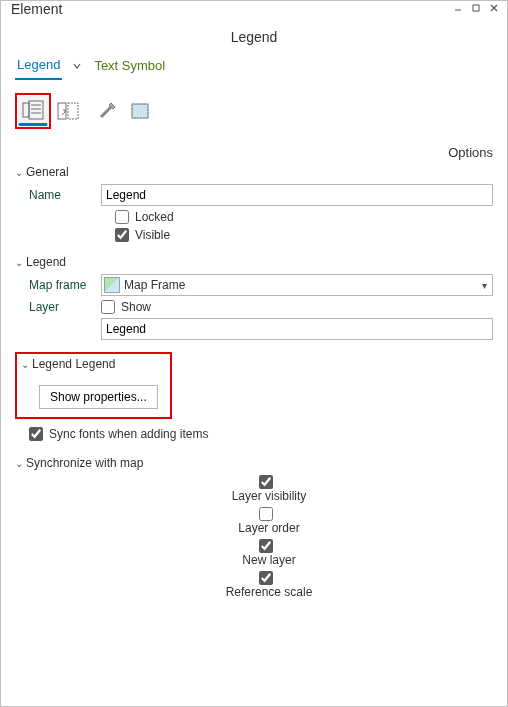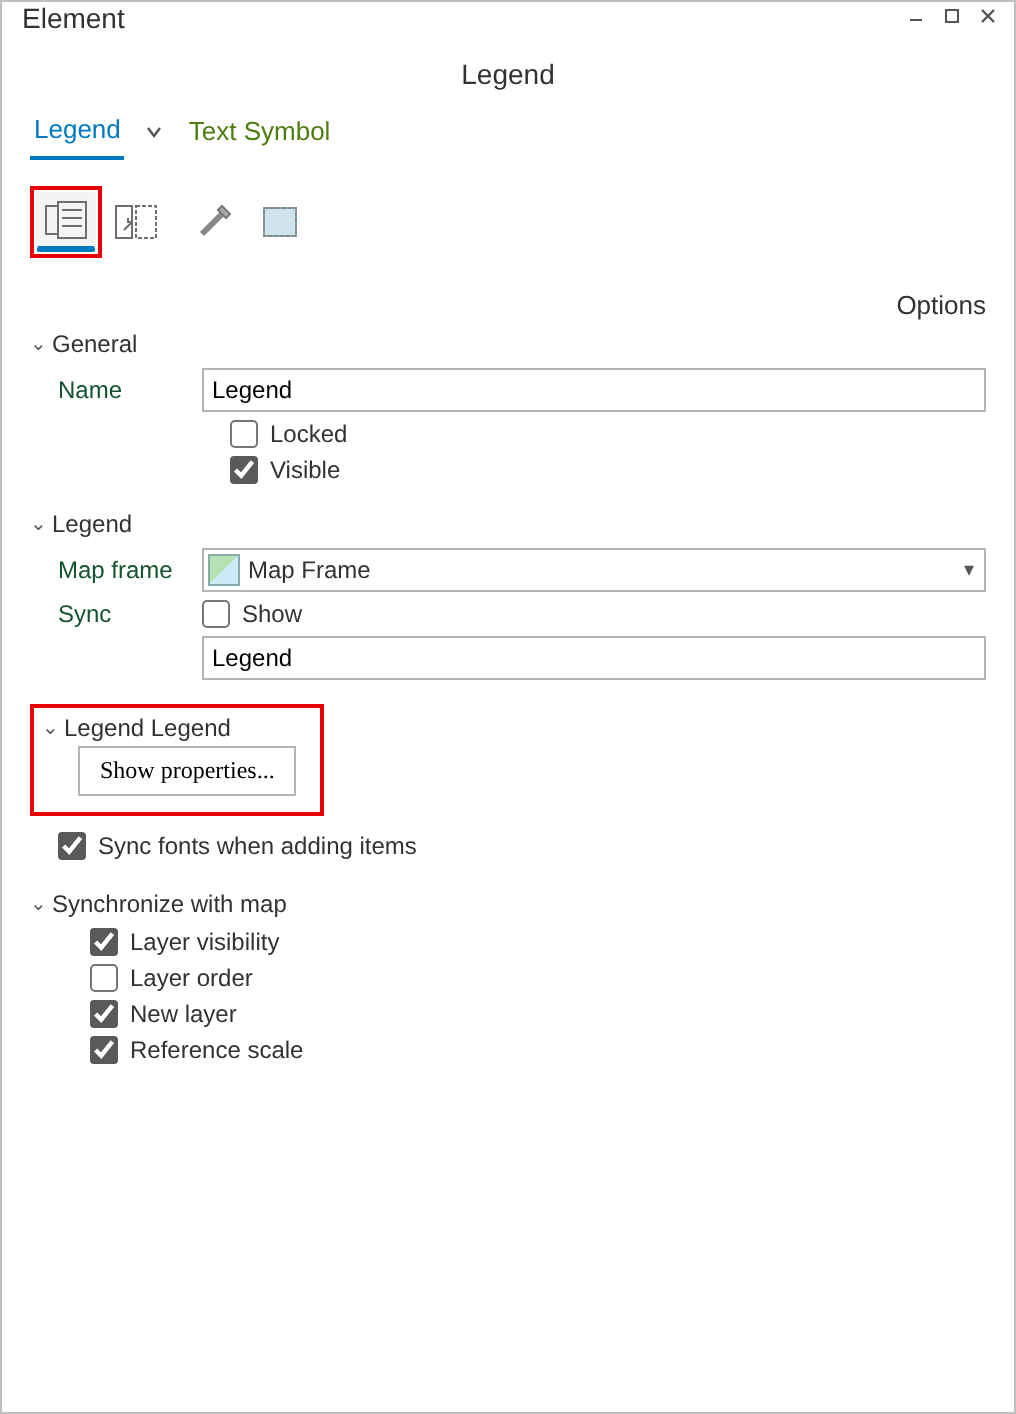--- a/index.html
+++ b/index.html
@@ -114,21 +114,21 @@
   .chk-row {
     display: flex; align-items: center;
     padding: 2px 0;
   }
   .chk-row input[type=checkbox] {
     width: 14px; height: 14px;
     margin-right: 6px;
     accent-color: #5a5a5a;
   }
   .indent-100 { padding-left: 100px; }
-  .indent-30 { padding-left: 30px; }
+  .indent-30 { padding-left: 30px; flex-direction: column; }
   .indent-14 { padding-left: 14px; }
   .map-select {
     display: flex; align-items: center;
     border: 1px solid #b5b5b5;
     height: 22px; width: 100%;
     padding: 0 2px;
     background: #fff;
   }
   .map-ico {
     width: 16px; height: 16px;
@@ -141,25 +141,25 @@
   .legend-items-box {
     border: 2px solid #e60000;
     display: inline-block;
     padding: 3px 12px 8px 4px;
     margin-top: 10px;
   }
   .btn {
     border: 1px solid #b5b5b5;
     background: #fff;
     padding: 4px 10px;
-    font-family: Liberation Serif, serif;
+    font-family: Liberation Sans, sans-serif;
     font-size: 12px;
     cursor: pointer;
     margin-left: 18px;
-    margin-top: 0;
+    margin-top: 12px;
   }
   .sync-header { margin-top: 10px; }
 </style>
 </head>
 <body>
 
 <div class="titlebar">
   <span>Element</span>
   <span class="spacer"></span>
   <span class="win-btn">
@@ -256,21 +256,21 @@
     <div class="label">Map frame</div>
     <div class="field">
       <div class="map-select">
         <span class="map-ico"></span>
         <span class="txt">Map Frame</span>
         <span class="dd">▾</span>
       </div>
     </div>
   </div>
   <div class="row">
-    <div class="label">Sync</div>
+    <div class="label">Layer</div>
     <div class="field">
       <div class="chk-row" style="padding:0">
         <input type="checkbox" style="">
         <span>Show</span>
       </div>
     </div>
   </div>
   <div class="row">
     <div class="label"></div>
     <div class="field"><input type="text" value="Legend" style=""></div>

